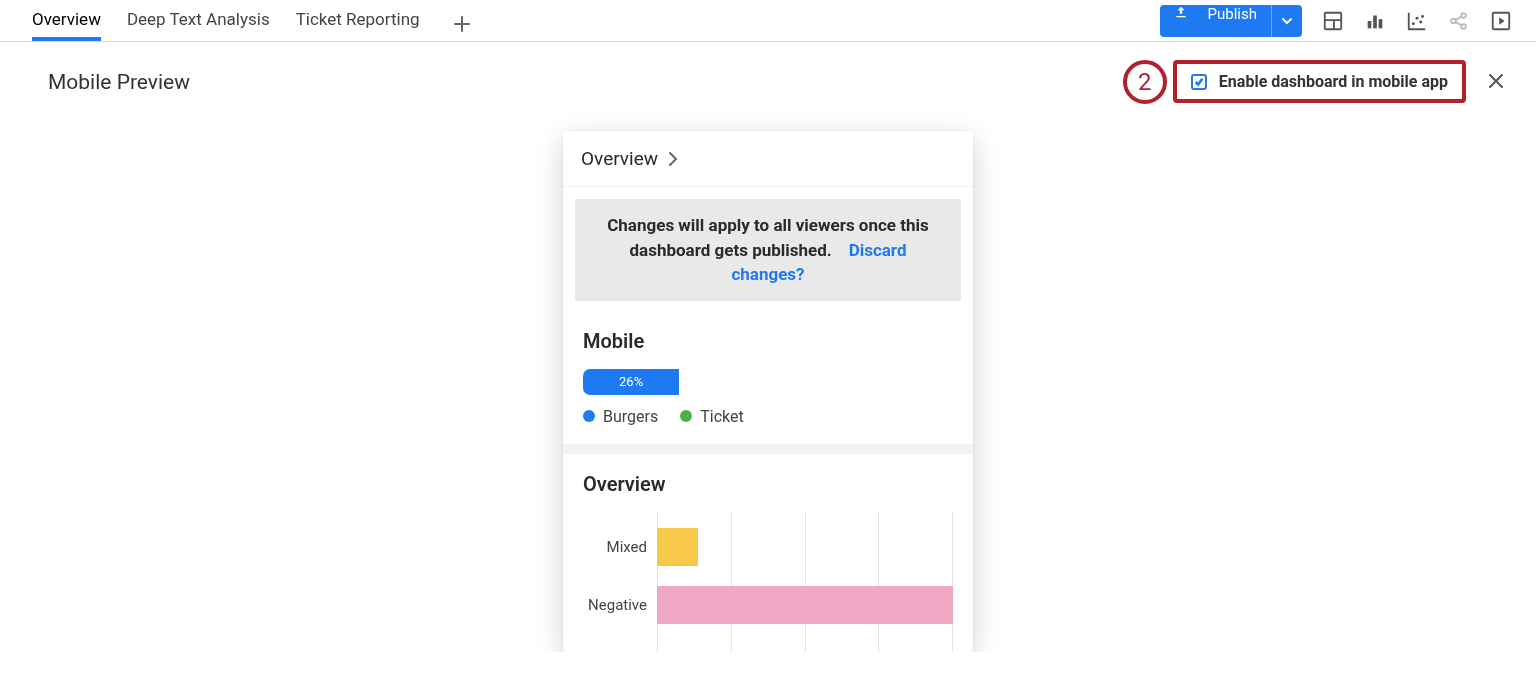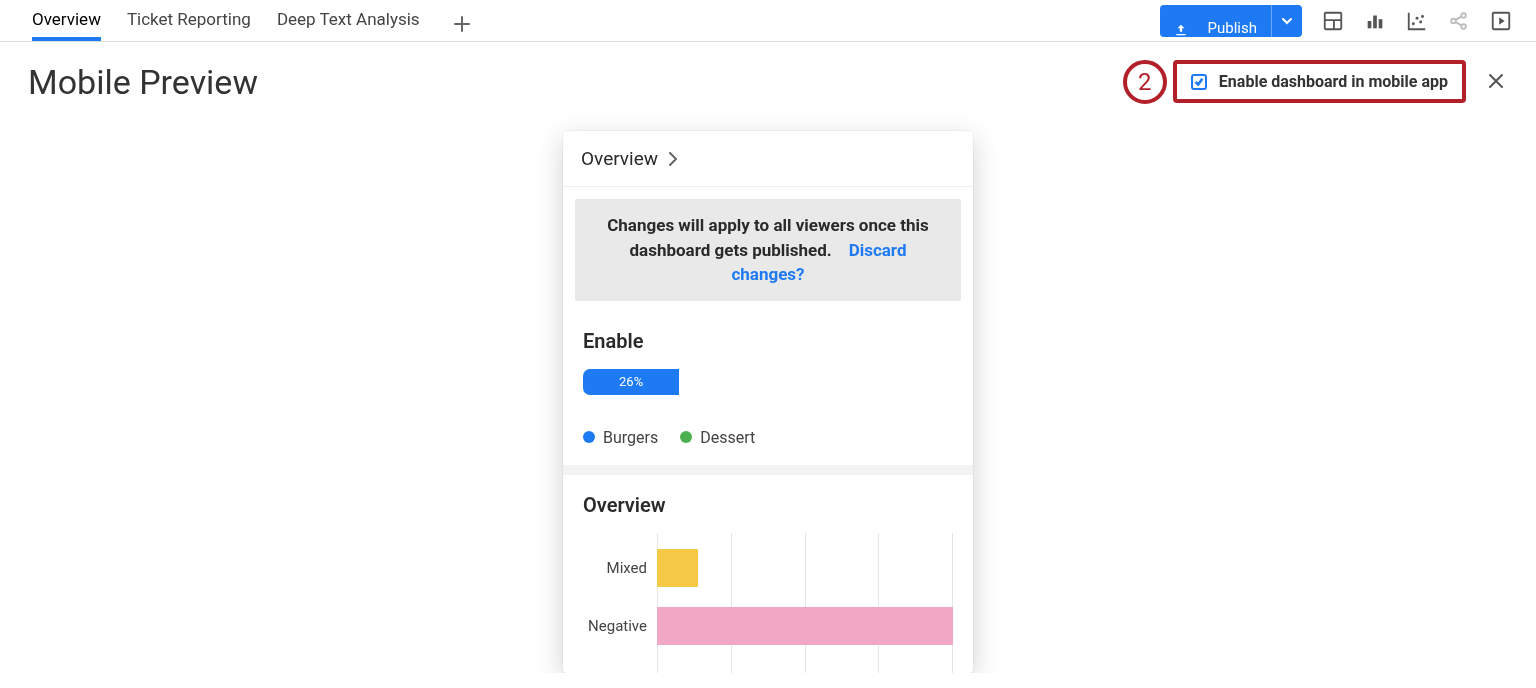--- a/index.html
+++ b/index.html
@@ -55,21 +55,21 @@
     display:flex;
     height:32px;
     border-radius:4px;
     overflow:hidden;
     font-size:15px;
     color:#fff;
   }
   .publish-main{
     background:var(--blue);
     display:flex;
-    align-items:flex-end;
+    align-items:flex-start;
     gap:20px;
     padding:0 14px;
     cursor:pointer;
   }
   .publish-caret{
     background:var(--blue);
     border-left:1px solid rgba(255,255,255,.35);
     display:flex;
     align-items:center;
     padding:0 10px;
@@ -80,23 +80,24 @@
   .icon-btn.dim{color:#bdbdbd;}
 
   
   .subheader{
     display:flex;
     align-items:center;
     padding:18px 28px 0 28px;
     position:relative;
   }
   .page-title{
-    font-size:34px;
+    font-size:21px;
     font-weight:400;
     color:#333;
+    margin-left:20px;
   }
   .enable-container{
     margin-left:auto;
     display:flex;
     align-items:center;
     gap:18px;
     position:relative;
   }
   .enable-box{
     display:flex;
@@ -157,21 +158,21 @@
 
   .section{padding:18px 20px;border-bottom:10px solid #f3f3f3;}
   .section:last-child{border-bottom:none;padding-bottom:0;}
   .section h4{margin:0 0 16px 0;font-size:20px;font-weight:600;}
 
   
   .stack-bar{display:flex;height:26px;border-radius:7px;overflow:hidden;color:#fff;font-size:13px;}
   .seg{display:flex;align-items:center;justify-content:center;}
   .seg.blue{background:var(--blue);}
   .seg.green{background:var(--green);}
-  .legend{display:flex;gap:22px;margin-top:33px;font-size:16px;color:#444;}
+  .legend{display:flex;gap:22px;margin-top:12px;font-size:16px;color:#444;}
   .legend span{display:flex;align-items:center;gap:8px;}
   .dot{width:12px;height:12px;border-radius:50%;}
   .dot.blue{background:var(--blue);}
   .dot.green{background:var(--green);}
 
   
   .hb-area{position:relative;height:140px;}
   .hb-grid{position:absolute;left:74px;right:0;top:0;bottom:0;display:flex;justify-content:space-between;}
   .hb-grid div{width:1px;background:#e5e5e5;}
   .hb-row{position:absolute;left:0;right:0;height:38px;display:flex;align-items:center;gap:10px;}
@@ -179,22 +180,22 @@
   .hb-bar{height:100%;}
   .hb-bar.gold{background:var(--gold);}
   .hb-bar.pink{background:var(--pink);}
 </style>
 </head>
 <body>
 
 <div class="topbar">
   <div class="tabs">
     <div class="tab active">Overview</div>
+    <div class="tab">Deep Text Analysis</div>
     <div class="tab">Ticket Reporting</div>
-    <div class="tab">Deep Text Analysis</div>
     <div class="tab-add">
       <svg width="16" height="16" viewBox="0 0 16 16">
           <path d="M8 1v14M1 8h14" stroke="currentColor" stroke-width="2" stroke-linecap="round"></path>
         </svg>
     </div>
   </div>
 
   <div class="topbar-right">
     <div class="publish">
       <div class="publish-main">
@@ -280,32 +281,32 @@
         </svg>
     </div>
 
     <div class="notice">
       <span>Changes will apply to all viewers once this dashboard gets published.</span>
       &nbsp;&nbsp;
       <a>Discard changes?</a>
     </div>
 
     <div class="section" style="border-top:10px solid transparent;">
-      <h4>Enable</h4>
+      <h4>Mobile</h4>
       <div class="stack-bar">
         <div class="seg blue" style="flex:0 0 26%">26%</div>
       </div>
       <div class="legend">
         <span>
             <span class="dot blue"></span>
             <span>Burgers</span>
           </span>
         <span>
             <span class="dot green"></span>
-            <span>Dessert</span>
+            <span>Ticket</span>
           </span>
       </div>
     </div>
 
     <div class="section">
       <h4>Overview</h4>
       <div class="hb-area">
         <div class="hb-grid">
           <div></div>
             <div></div>

